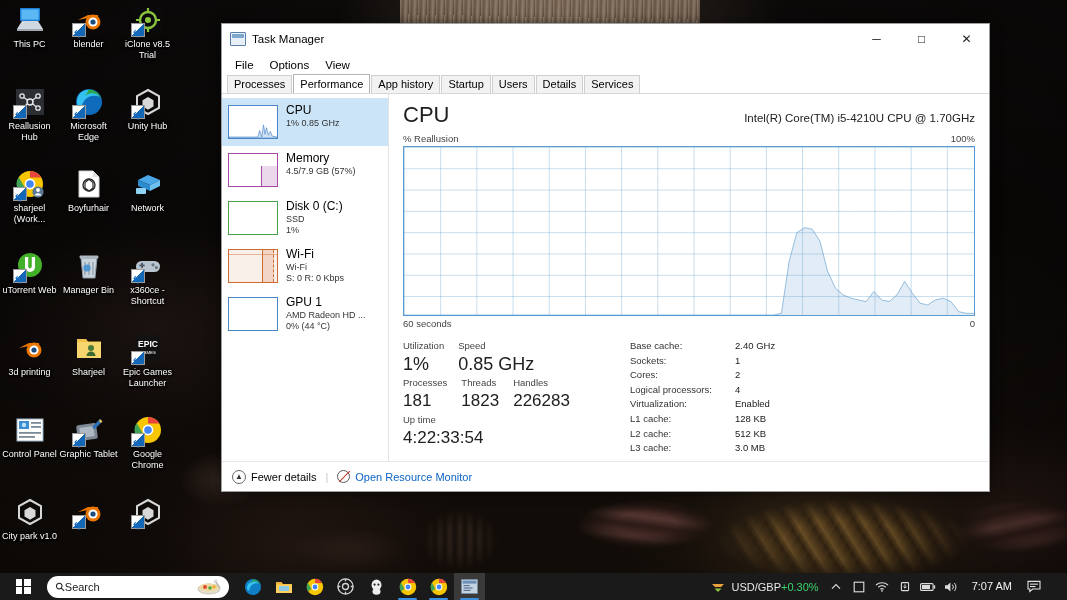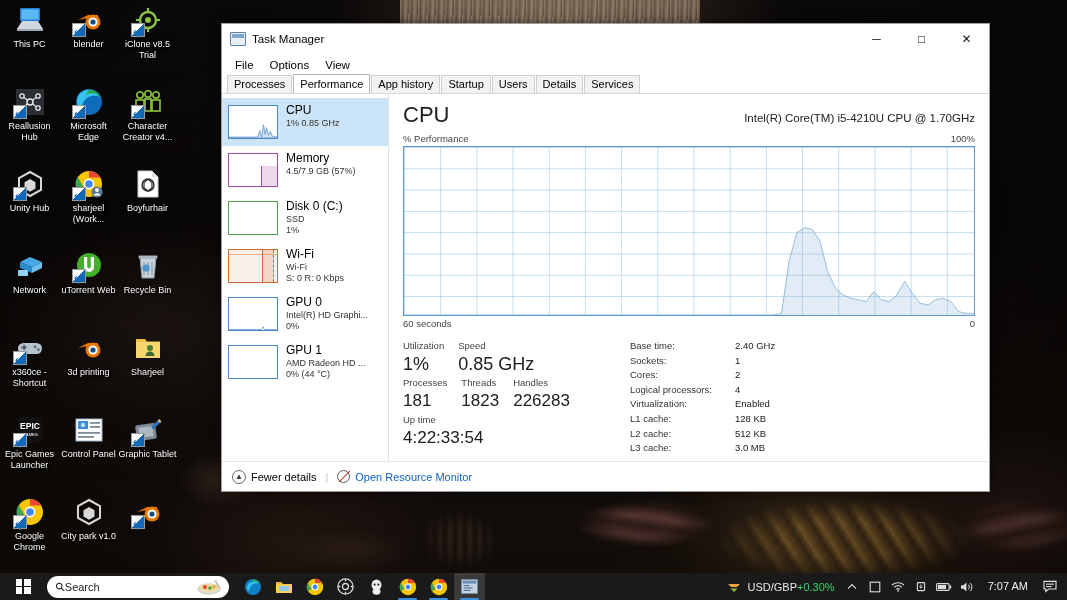--- a/index.html
+++ b/index.html
@@ -272,21 +272,21 @@
   #searchbox .bowl {
     position:absolute; right:6px; top:3px; width:26px; height:16px;
   }
   .tbicons { display:flex; align-items:center; margin-left:8px; height:27px; }
   .tbi { width:31px; height:27px; display:flex; align-items:center; justify-content:center; position:relative; cursor:default; }
   .tbi.run::after {
     content:""; position:absolute; bottom:0; left:6px; width:19px; height:2.5px;
     background:#3a8fe0; border-radius:1px;
   }
   .tbi.active { background:#3a3a3a; }
-  #tray { margin-left:auto; display:flex; align-items:center; height:27px; padding-right:4px; }
+  #tray { margin-left:auto; display:flex; align-items:center; height:27px; padding-right:20px; }
   #stock { display:flex; align-items:center; cursor:default; padding:0 6px; height:27px; }
   #stock-ic { width:16px; height:16px; margin-right:6px; position:relative; }
   #stock-pair { font-size:11px; color:#e8e8e8; }
   #stock-chg { font-size:11px; color:#3ad36a; }
   .tray-i { width:23px; height:27px; display:flex; align-items:center; justify-content:center; color:#e6e6e6; font-size:11px; cursor:default; }
   #clock { font-size:11px; color:#f0f0f0; padding:0 9px; text-align:center; cursor:default; line-height:27px; }
   #notif { width:26px; height:27px; display:flex; align-items:center; justify-content:center; cursor:default; }
 </style>
 </head>
 <body>
@@ -355,33 +355,20 @@
           <svg width="28" height="28" viewBox="0 0 28 28">
             <circle cx="14" cy="14" r="13" fill="#0f6cbd"></circle>
             <path d="M3 18 A11.5 11.5 0 0 1 24 8.5 A13 13 0 0 0 6.5 21 Z" fill="#35c1f1"></path>
             <path d="M14 1.4 A12.6 12.6 0 0 1 26.4 12 A9.6 9.6 0 0 0 10 8.5 Z" fill="#2aa84a"></path>
           </svg>
         </div>
         <div class="lbl">Microsoft Edge</div>
       </div>
       <div class="dicon">
         <div class="glyph shortcut">
-          <svg width="28" height="24" viewBox="0 0 28 24">
-            <circle cx="6" cy="5" r="3.2" fill="none" stroke="#8bc53f" stroke-width="1.6"></circle>
-            <circle cx="14" cy="4" r="3.2" fill="none" stroke="#8bc53f" stroke-width="1.6"></circle>
-            <circle cx="22" cy="5" r="3.2" fill="none" stroke="#8bc53f" stroke-width="1.6"></circle>
-            <rect x="2" y="10" width="8" height="11" fill="none" stroke="#8bc53f" stroke-width="1.6"></rect>
-            <rect x="11" y="9" width="6" height="12" fill="none" stroke="#8bc53f" stroke-width="1.6"></rect>
-            <rect x="18" y="10" width="8" height="11" fill="none" stroke="#8bc53f" stroke-width="1.6"></rect>
-          </svg>
-        </div>
-        <div class="lbl">Character Creator v4...</div>
-      </div>
-      <div class="dicon">
-        <div class="glyph shortcut">
           <svg width="28" height="28" viewBox="0 0 28 28">
             <path d="M14 2 L25 8 v12 L14 26 L3 20 V8 Z" fill="none" stroke="#d8d8d8" stroke-width="2"></path>
             <path d="M14 9 L19.5 12.2 v6.4 L14 21.8 L8.5 18.6 v-6.4 Z" fill="#d8d8d8"></path>
           </svg>
         </div>
         <div class="lbl">Unity Hub</div>
       </div>
       <div class="dicon">
         <div class="glyph shortcut">
           <svg width="28" height="28" viewBox="0 0 28 28">
@@ -430,21 +417,21 @@
       </div>
       <div class="dicon">
         <div class="glyph">
           <svg width="24" height="28" viewBox="0 0 24 28">
             <path d="M4 6 h16 l-2 20 H6 Z" fill="#c9d3db" stroke="#8c98a4" stroke-width="1"></path>
             <rect x="2.6" y="3.4" width="18.8" height="3" rx="1" fill="#aab6c2"></rect>
             <path d="M8 10 v13 M12 10 v13 M16 10 v13" stroke="#93a0ac" stroke-width="1.3"></path>
             <circle cx="10" cy="16" r="3.6" fill="#3d8ed0" opacity="0.85"></circle>
           </svg>
         </div>
-        <div class="lbl">Recycle Bin</div>
+        <div class="lbl">Manager Bin</div>
       </div>
       <div class="dicon">
         <div class="glyph shortcut">
           <svg width="28" height="22" viewBox="0 0 28 22">
             <rect x="2" y="6" width="24" height="11" rx="5.5" fill="#b8c4cf"></rect>
             <rect x="5.4" y="9.6" width="5.2" height="1.7" fill="#4a5560"></rect>
             <rect x="7.2" y="7.8" width="1.7" height="5.2" fill="#4a5560"></rect>
             <circle cx="19" cy="9.8" r="1.6" fill="#6b7680"></circle>
             <circle cx="22.4" cy="12.6" r="1.6" fill="#6b7680"></circle>
           </svg>
@@ -614,49 +601,37 @@
               <div style="position:absolute;right:3px;top:0;bottom:0;width:12px;background:rgba(208,106,51,0.20);border-left:1px solid #d06a33;border-right:1px dashed #d06a33"></div>
               <div style="position:absolute;left:0;right:0;top:4px;height:1px;background:rgba(208,106,51,0.45)"></div>
             </div>
             <div class="sinfo">
               <div class="stitle">Wi-Fi</div>
               <div class="ssub">Wi-Fi</div>
               <div class="ssub">S: 0 R: 0 Kbps</div>
             </div>
           </div>
           <div class="sitem">
-            <div class="sthumb" style="border: 1px solid rgb(74, 134, 200);">
-              <svg viewBox="0 0 50 34" preserveAspectRatio="none" style="position:absolute;inset:0;width:100%;height:100%">
-                <path d="M0 33.5 L34 33.5 L35.5 30.5 L37 33.5 L50 33.5" fill="none" stroke="#4a86c8" stroke-width="0.7"></path>
-              </svg>
-            </div>
-            <div class="sinfo">
-              <div class="stitle">GPU 0</div>
-              <div class="ssub">Intel(R) HD Graphi...</div>
-              <div class="ssub">0%</div>
-            </div>
-          </div>
-          <div class="sitem">
             <div class="sthumb" style="border: 1px solid rgb(74, 134, 200);"></div>
             <div class="sinfo">
               <div class="stitle">GPU 1</div>
               <div class="ssub">AMD Radeon HD ...</div>
               <div class="ssub">0% (44 °C)</div>
             </div>
           </div>
         </div>
 
       <div id="tm-main">
         <div id="cpu-head">
           <div id="cpu-h1">CPU</div>
           <div id="cpu-model">Intel(R) Core(TM) i5-4210U CPU @ 1.70GHz</div>
         </div>
 
         <div id="gl-row">
-          <span>% Performance</span>
+          <span>% Reallusion</span>
           <span>100%</span>
         </div>
 
         <div id="graph">
           <div class="grid"></div>
           <svg viewBox="0 0 100 100" preserveAspectRatio="none">
             <path id="area" fill="rgba(120,170,215,0.22)" stroke="none" d="M 0.00 100.00 L 2.70 100.00 L 5.41 100.00 L 8.11 100.00 L 10.81 100.00 L 13.51 100.00 L 16.22 100.00 L 18.92 100.00 L 21.62 100.00 L 24.32 100.00 L 27.03 100.00 L 29.73 100.00 L 32.43 100.00 L 35.14 100.00 L 37.84 100.00 L 40.54 100.00 L 43.24 100.00 L 45.95 100.00 L 48.65 100.00 L 51.35 100.00 L 54.05 100.00 L 56.76 100.00 L 59.46 100.00 L 62.16 100.00 L 64.86 100.00 L 66.22 99.00 L 67.57 68.00 L 68.92 51.00 L 70.27 48.00 L 71.62 49.00 L 72.97 56.00 L 74.32 74.00 L 75.68 84.00 L 77.03 88.00 L 78.38 90.00 L 79.73 91.00 L 81.08 92.00 L 82.43 86.00 L 83.78 91.00 L 85.14 92.00 L 86.49 88.00 L 87.84 80.00 L 89.19 87.00 L 90.54 93.00 L 91.89 94.00 L 93.24 91.00 L 94.59 90.00 L 95.95 92.00 L 97.30 98.00 L 98.65 99.00 L 100.00 99.00 L 100 100 L 0 100 Z"></path>
             <path id="line" fill="none" stroke="#4a90c4" stroke-width="0.55" vector-effect="non-scaling-stroke" d="M 0.00 100.00 L 2.70 100.00 L 5.41 100.00 L 8.11 100.00 L 10.81 100.00 L 13.51 100.00 L 16.22 100.00 L 18.92 100.00 L 21.62 100.00 L 24.32 100.00 L 27.03 100.00 L 29.73 100.00 L 32.43 100.00 L 35.14 100.00 L 37.84 100.00 L 40.54 100.00 L 43.24 100.00 L 45.95 100.00 L 48.65 100.00 L 51.35 100.00 L 54.05 100.00 L 56.76 100.00 L 59.46 100.00 L 62.16 100.00 L 64.86 100.00 L 66.22 99.00 L 67.57 68.00 L 68.92 51.00 L 70.27 48.00 L 71.62 49.00 L 72.97 56.00 L 74.32 74.00 L 75.68 84.00 L 77.03 88.00 L 78.38 90.00 L 79.73 91.00 L 81.08 92.00 L 82.43 86.00 L 83.78 91.00 L 85.14 92.00 L 86.49 88.00 L 87.84 80.00 L 89.19 87.00 L 90.54 93.00 L 91.89 94.00 L 93.24 91.00 L 94.59 90.00 L 95.95 92.00 L 97.30 98.00 L 98.65 99.00 L 100.00 99.00"></path>
           </svg>
         </div>
@@ -694,21 +669,21 @@
             </div>
             <div class="st-row">
               <div class="st-cell">
                 <div class="st-lab">Up time</div>
                 <div class="st-val sm">4:22:33:54</div>
               </div>
             </div>
           </div>
           <div id="stats-right">
               <div class="sr-row">
-                <div class="sr-k">Base time:</div>
+                <div class="sr-k">Base cache:</div>
                 <div class="sr-v">2.40 GHz</div>
               </div>
               <div class="sr-row">
                 <div class="sr-k">Sockets:</div>
                 <div class="sr-v">1</div>
               </div>
               <div class="sr-row">
                 <div class="sr-k">Cores:</div>
                 <div class="sr-v">2</div>
               </div>

